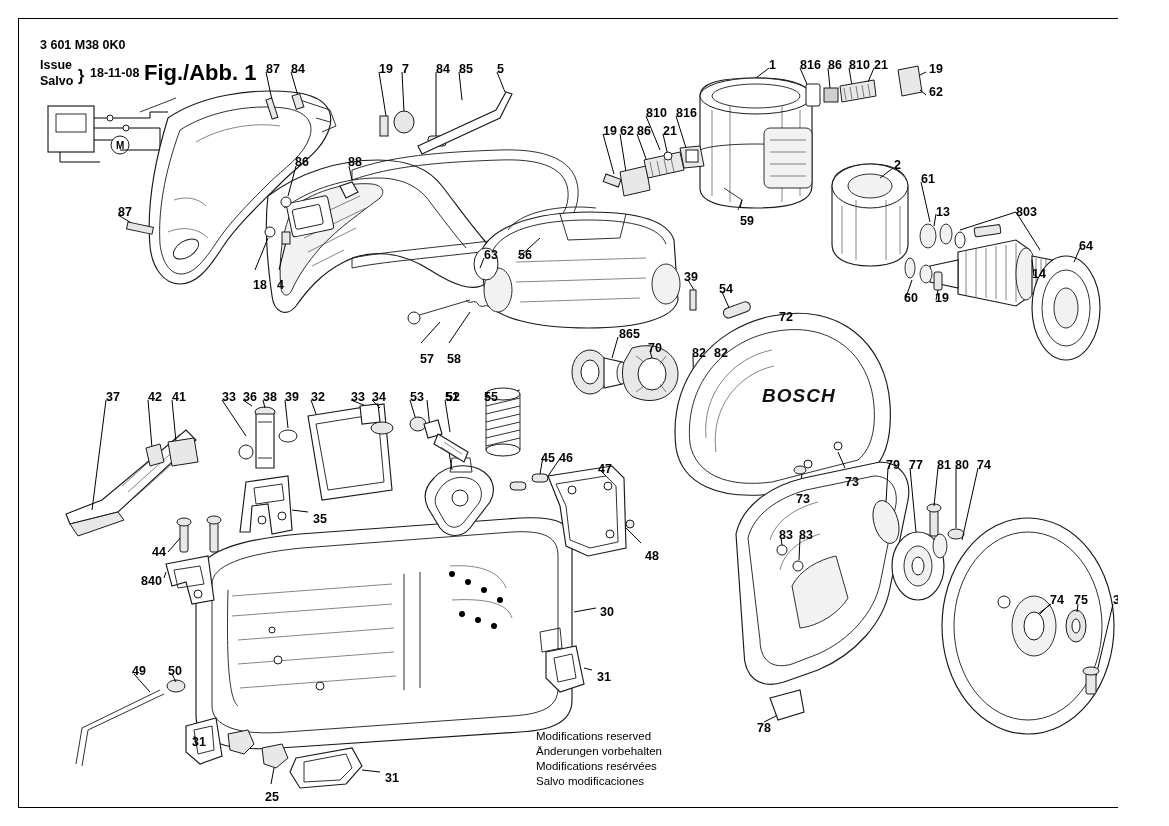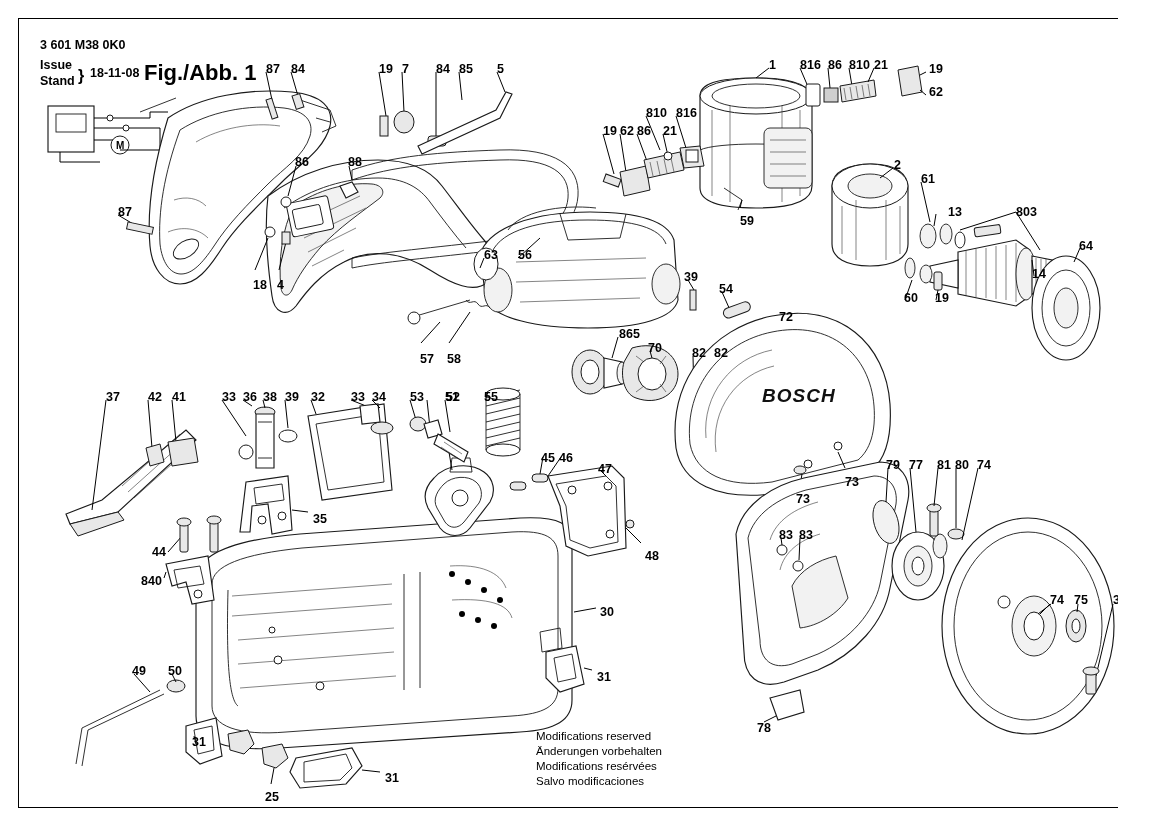--- a/index.html
+++ b/index.html
@@ -24,21 +24,21 @@
   .bosch{font-family:"Liberation Sans",sans-serif;font-style:italic;font-weight:bold;font-size:19px;fill:#111;letter-spacing:1px;}
 </style>
 </head>
 <body>
 
 <div id="sheet">
   <div class="border"></div>
 
   <div class="hdr" style="left:40px;top:38px;">3 601 M38 0K0</div>
   <div class="hdr" style="left:40px;top:58px;">Issue</div>
-  <div class="hdr" style="left:40px;top:74px;">Stand</div>
+  <div class="hdr" style="left:40px;top:74px;">Salvo</div>
   <div class="hdr" style="left:78px;top:66px;font-size:16px;">}</div>
   <div class="hdr" style="left:90px;top:66px;">18-11-08</div>
   <div class="fig" style="left:144px;top:60px;">Fig./Abb. 1</div>
 
   <div class="foot" style="left:536px;top:729px;">Modifications reserved</div>
   <div class="foot" style="left:536px;top:744px;">Änderungen vorbehalten</div>
   <div class="foot" style="left:536px;top:759px;">Modifications resérvées</div>
   <div class="foot" style="left:536px;top:774px;">Salvo modificaciones</div>
 
   <svg width="1169" height="826">
@@ -440,21 +440,21 @@
       <div class="t" style="left: 646px; top: 106px;">810</div>
       <div class="t" style="left: 676px; top: 106px;">816</div>
       <div class="t" style="left: 603px; top: 124px;">19</div>
       <div class="t" style="left: 620px; top: 124px;">62</div>
       <div class="t" style="left: 637px; top: 124px;">86</div>
       <div class="t" style="left: 663px; top: 124px;">21</div>
       <div class="t" style="left: 295px; top: 155px;">86</div>
       <div class="t" style="left: 348px; top: 155px;">88</div>
       <div class="t" style="left: 894px; top: 158px;">2</div>
       <div class="t" style="left: 921px; top: 172px;">61</div>
-      <div class="t" style="left: 936px; top: 205px; margin-left: 12px;">13</div>
+      <div class="t" style="left: 936px; top: 205px;">13</div>
       <div class="t" style="left: 1016px; top: 205px;">803</div>
       <div class="t" style="left: 740px; top: 214px;">59</div>
       <div class="t" style="left: 118px; top: 205px;">87</div>
       <div class="t" style="left: 1079px; top: 239px;">64</div>
       <div class="t" style="left: 1032px; top: 267px;">14</div>
       <div class="t" style="left: 484px; top: 248px;">63</div>
       <div class="t" style="left: 518px; top: 248px;">56</div>
       <div class="t" style="left: 904px; top: 291px;">60</div>
       <div class="t" style="left: 935px; top: 291px;">19</div>
       <div class="t" style="left: 684px; top: 270px;">39</div>

